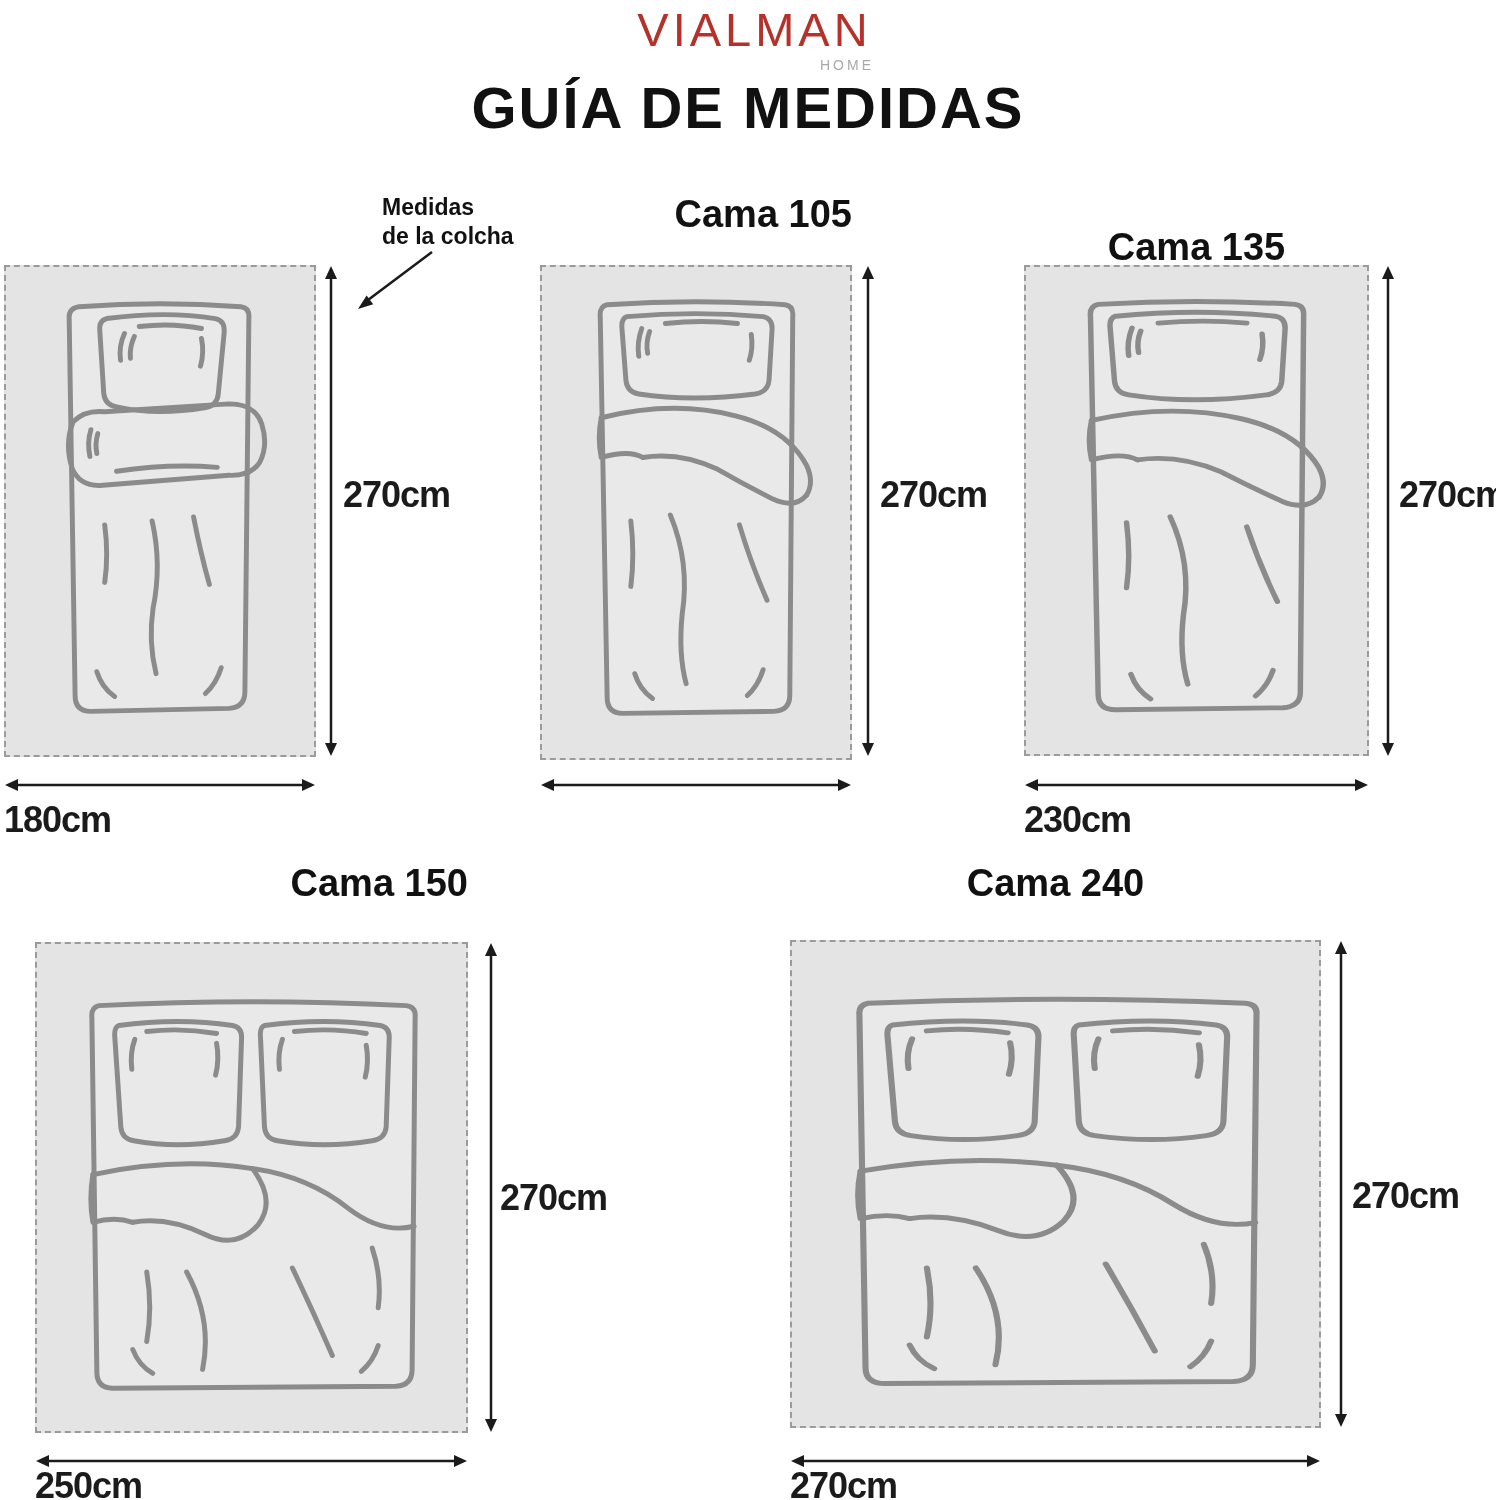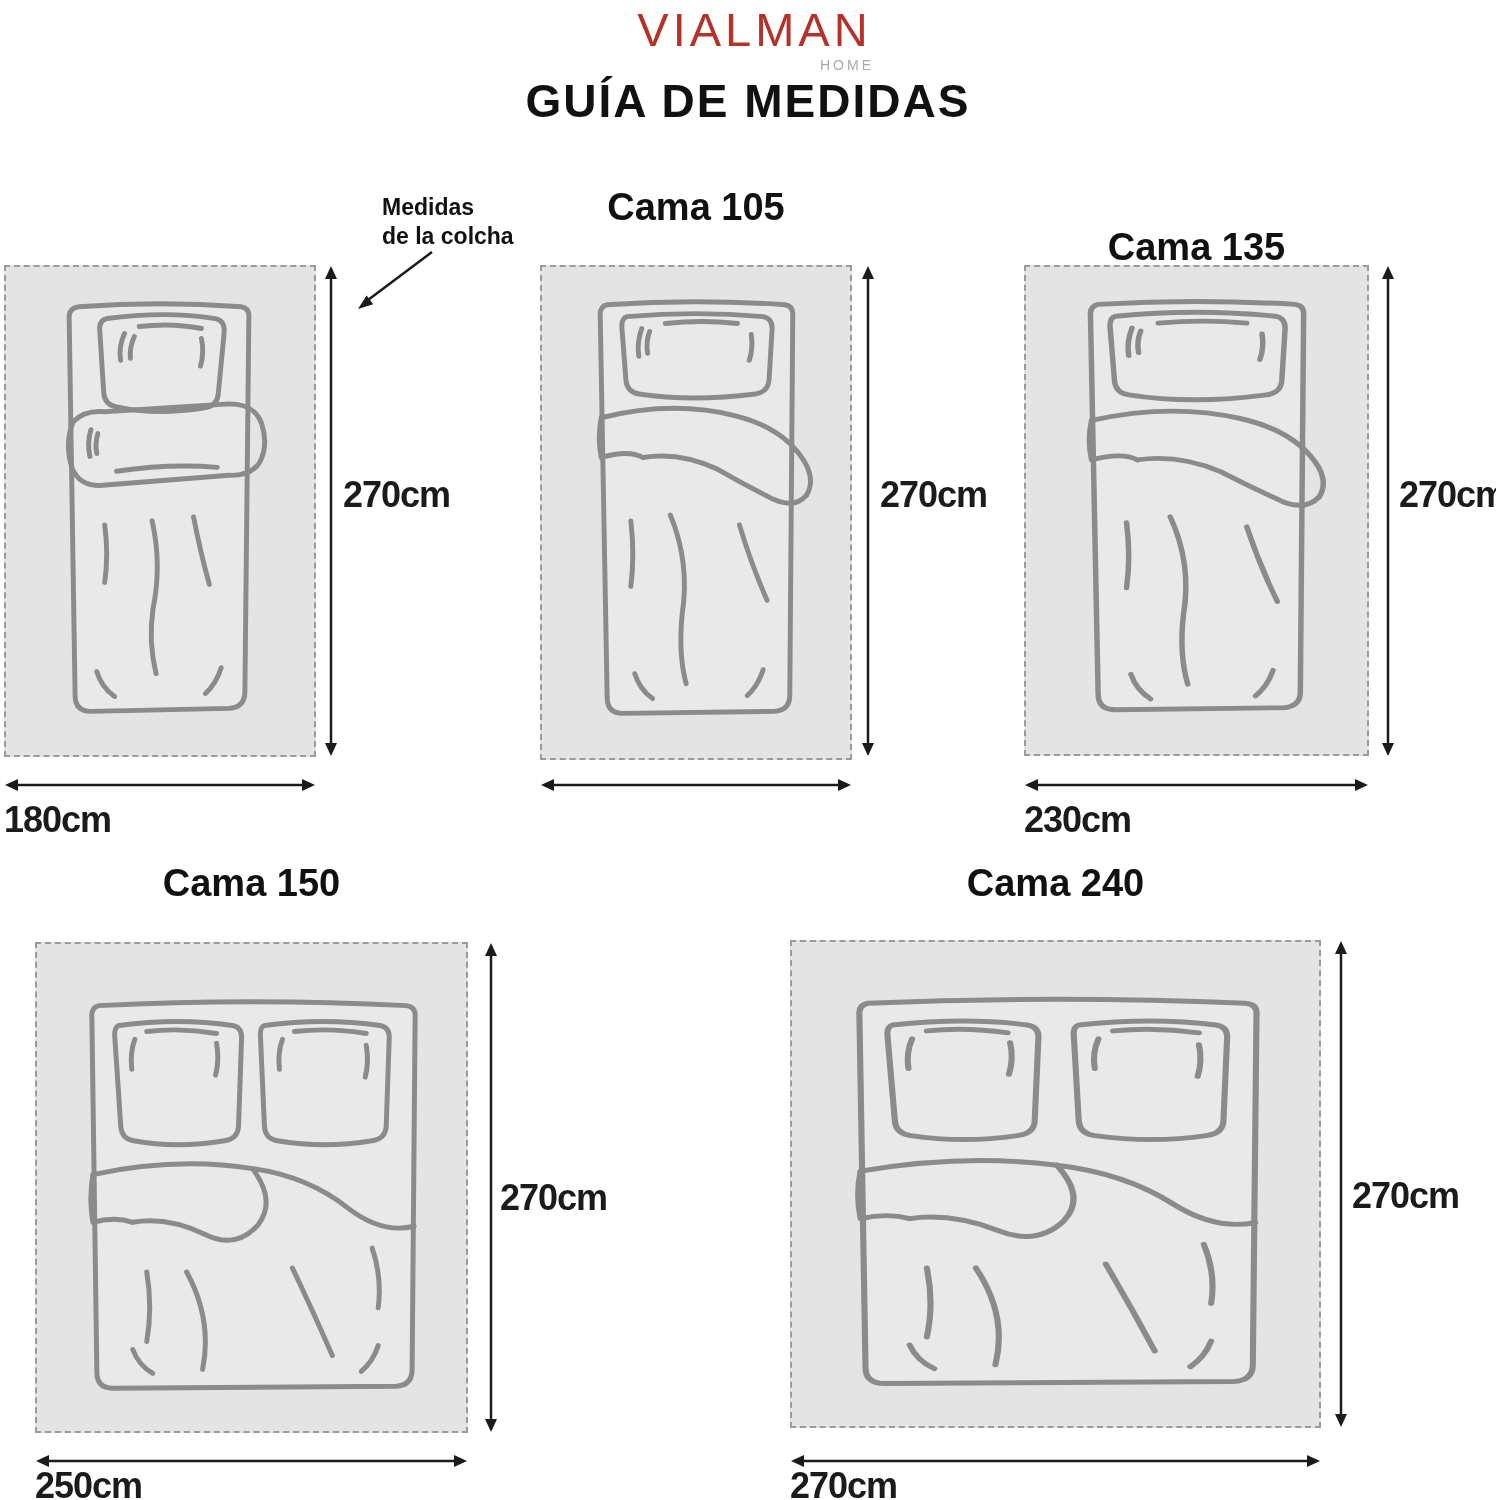--- a/index.html
+++ b/index.html
@@ -14,21 +14,21 @@
   *{margin:0;padding:0;box-sizing:border-box;}
   html,body{background:#ffffff;}
   body{font-family:"Liberation Sans","DejaVu Sans",sans-serif;}
   #canvas{position:relative;width:1496px;height:1500px;background:#ffffff;overflow:hidden;}
 
   .brand{position:absolute;left:0;top:2px;width:100%;text-align:center;
          font-size:47px;font-weight:400;letter-spacing:4px;color:var(--brand-red);padding-left:13px;}
   .brand-sub{position:absolute;left:820px;top:41px;font-size:14px;letter-spacing:3px;
          color:var(--brand-sub-gray);font-weight:400;margin-top:16px;}
   .page-title{position:absolute;left:0;top:74px;width:100%;text-align:center;
-         font-size:46px;font-weight:900;letter-spacing:2px;color:var(--title-black);}
+         font-size:58px;font-weight:900;letter-spacing:2px;color:var(--title-black);}
 
   .bed-title{position:absolute;text-align:center;font-size:38px;font-weight:700;color:var(--title-black);}
   .swatch{position:absolute;background:var(--swatch-fill);border:2px dashed var(--swatch-border);}
   .bed-art{position:absolute;left:0;top:0;width:100%;height:100%;}
   .bed-art path{fill:none;stroke:var(--bed-line);stroke-width:5;stroke-linecap:round;stroke-linejoin:round;}
   .bed-art path.fill-soft{fill:#e9e9e9;}
 
   .dim{position:absolute;}
   .dim line{stroke:var(--dimension-ink);stroke-width:2.5;}
   .dim polygon{fill:var(--dimension-ink);stroke:none;}
@@ -85,21 +85,21 @@
     <polygon points="11,491 5,478 17,478"></polygon>
   </svg>
   <div class="dim-label" style="left:343px;top:475px;">270cm</div>
   <svg class="dim" style="left:4px;top:774px;" width="312" height="22">
     <line x1="10" y1="11" x2="302" y2="11"></line>
     <polygon points="1,11 14,5 14,17"></polygon>
     <polygon points="311,11 298,5 298,17"></polygon>
   </svg>
   <div class="dim-label center" style="left:4px;top:800px;width:312px;">180cm</div>
 
-  <div class="bed-title" style="left:540px;top:186px;width:312px;">Cama 105</div>
+  <div class="bed-title" style="left:540px;top:193px;width:312px;text-align:right;">Cama 105</div>
   <div class="swatch" style="left:540px;top:265px;width:312px;height:495px;">
     <svg class="bed-art" viewBox="0 0 312 495" preserveAspectRatio="none">
       <path class="fill-soft" d="M66,38 Q156,32 246,38 Q255,39 254,50 L251,432 Q251,447 235,448 L82,450 Q66,450 66,434 L59,50 Q58,40 66,38 Z"></path>
       <path d="M86,50 Q156,44 224,50 Q234,52 233,64 L230,114 Q229,126 216,128 Q152,136 98,128 Q86,126 85,114 L81,62 Q80,52 86,50 Z"></path>
       <path d="M101,62 Q96,76 98,90"></path>
       <path d="M109,65 Q105,76 107,87"></path>
       <path d="M212,68 Q214,82 210,94"></path>
       <path d="M125,57 Q162,53 198,57"></path>
       <path d="M60,152 Q132,134 196,150 Q248,163 268,200 Q276,217 268,230"></path>
       <path d="M268,230 Q256,244 234,234 Q206,220 178,204 Q140,186 102,192"></path>
@@ -148,21 +148,21 @@
     <polygon points="11,491 5,478 17,478"></polygon>
   </svg>
   <div class="dim-label" style="left:1399px;top:475px;">270cm</div>
   <svg class="dim" style="left:1024px;top:774px;" width="345" height="22">
     <line x1="10" y1="11" x2="335" y2="11"></line>
     <polygon points="1,11 14,5 14,17"></polygon>
     <polygon points="344,11 331,5 331,17"></polygon>
   </svg>
   <div class="dim-label center" style="left:1024px;top:800px;width:345px;">230cm</div>
 
-  <div class="bed-title" style="left:35px;top:862px;width:433px;">Cama 150</div>
+  <div class="bed-title" style="left:35px;top:862px;width:433px;text-align:right;">Cama 150</div>
   <div class="swatch" style="left:35px;top:942px;width:433px;height:491px;">
     <svg class="bed-art" viewBox="0 0 430 490" preserveAspectRatio="none">
       <path class="fill-soft" d="M62,62 Q216,54 370,62 Q380,63 379,74 L376,428 Q376,444 360,445 L76,447 Q60,447 60,431 L55,74 Q54,64 62,62 Z"></path>
       <path d="M82,82 Q142,74 196,82 Q206,84 205,96 L202,184 Q201,196 188,198 Q140,206 97,198 Q85,196 84,184 L78,94 Q77,84 82,82 Z"></path>
       <path d="M228,82 Q288,74 344,82 Q354,84 353,96 L350,184 Q349,196 336,198 Q288,206 241,198 Q229,196 228,184 L224,94 Q223,84 228,82 Z"></path>
       <path d="M98,96 Q93,110 95,126"></path>
       <path d="M180,100 Q183,116 179,132"></path>
       <path d="M110,88 Q145,84 180,90"></path>
       <path d="M246,96 Q241,110 243,126"></path>
       <path d="M330,102 Q333,118 329,134"></path>

